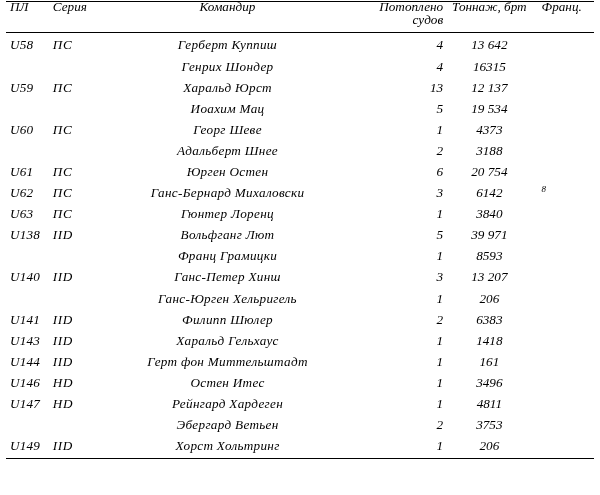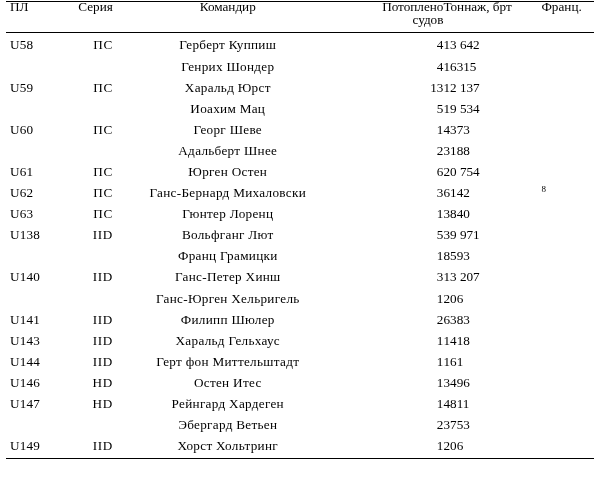--- a/index.html
+++ b/index.html
@@ -15,20 +15,21 @@
     font-family: "Liberation Serif", "DejaVu Serif", serif;
     color: #000000;
     -webkit-font-smoothing: none;
   }
 
   .sheet {
     position: relative;
     width: 600px;
     height: 495px;
     box-sizing: border-box;
+    font-style: italic;
   }
 
   
   .rule {
     position: absolute;
     left: 6px;
     right: 6px;
     height: 1px;
     background: #000000;
   }
@@ -50,24 +51,24 @@
     padding: 0;
     margin: 0;
     border: 0;
     font-weight: normal;
     vertical-align: top;
     white-space: nowrap;
   }
 
   
   .c-boat  { width: 44px;  padding-left: 10px !important; text-align: left; }
-  .c-ser   { width: 62px;  text-align: right; }
+  .c-ser   { width: 62px;  text-align: left; }
   .c-cmdr  { width: 236px; text-align: center; }
   .c-sunk  { width: 104px; text-align: right; }
-  .c-tons  { width: 94px;  text-align: left; }
+  .c-tons  { width: 94px;  text-align: center; }
   .c-note  { width: 60px;  padding-left: 6px !important; text-align: left; }
 
   
   .gap-row td { height: 12px; }
 
   
   .data-row td {
     height: 21.1px;
     padding-top: 0 !important;
   }

